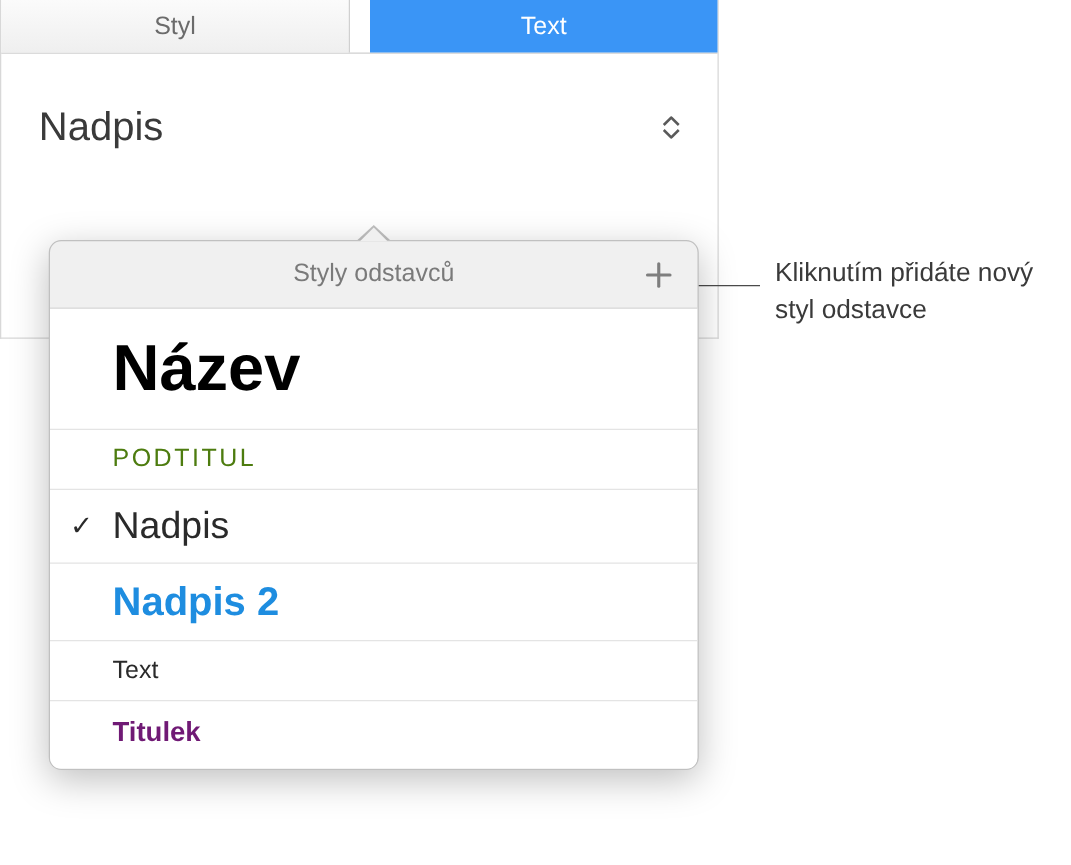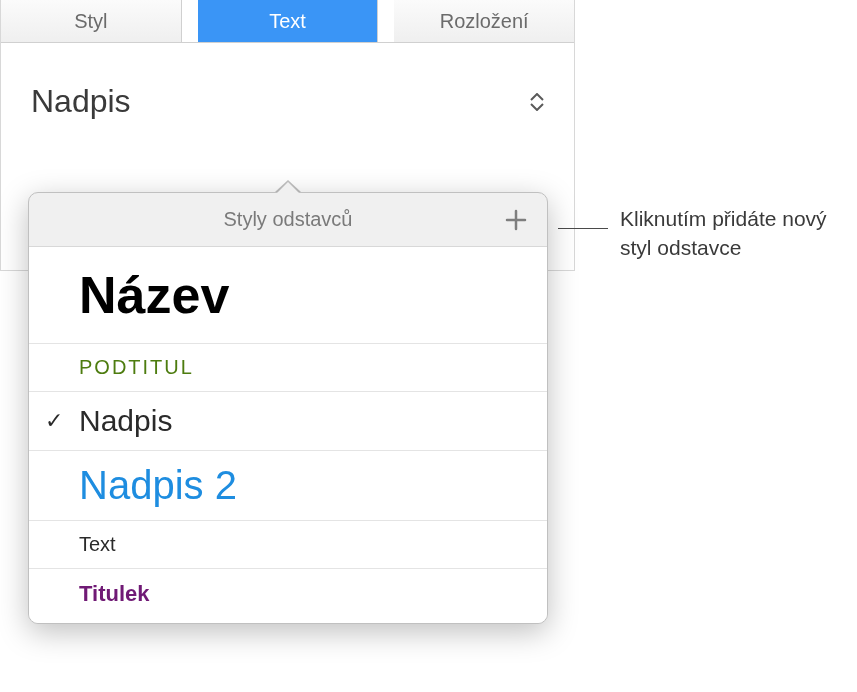--- a/index.html
+++ b/index.html
@@ -70,21 +70,21 @@
       gap: 2px;
       color: #5a5a5a;
     }
     .chevrons svg {
       width: 14px;
       height: 8px;
     }
     .popover-wrapper {
       position: absolute;
       top: 192px;
-      left: 27px;
+      left: 38px;
       width: 520px;
     }
     .popover-arrow-border {
       position: absolute;
       top: -12px;
       left: 50%;
       transform: translateX(-50%);
       width: 0;
       height: 0;
       border-left: 13px solid transparent;
@@ -174,23 +174,23 @@
       letter-spacing: 2px;
       color: #4d7c0f;
       font-weight: 400;
     }
     .style-nadpis {
       font-size: 30px;
       color: #2a2a2a;
       font-weight: 400;
     }
     .style-nadpis2 {
-      font-size: 40px;
+      font-size: 32px;
       color: #1e8de0;
-      font-weight: 400;
+      font-weight: 700;
     }
     .style-text {
       font-size: 20px;
       color: #2a2a2a;
     }
     .style-titulek {
       font-size: 22px;
       font-weight: 600;
       color: #701a75;
       border-bottom: none;
@@ -217,21 +217,20 @@
       width: 230px;
     }
   </style>
 </head>
 <body>
 
 <div class="panel">
   <div class="tabs">
     <div class="tab">Styl</div>
     <div class="tab active">Text</div>
-    <div class="tab">Rozložení</div>
   </div>
 
   <div class="style-selector-area">
     <div class="style-selector">
       <span class="style-selector-label">Nadpis</span>
       <span class="chevrons">
         <svg viewBox="0 0 14 8">
             <path d="M1 7 L7 1 L13 7" fill="none" stroke="currentColor" stroke-width="2"></path>
           </svg>
         <svg viewBox="0 0 14 8">

